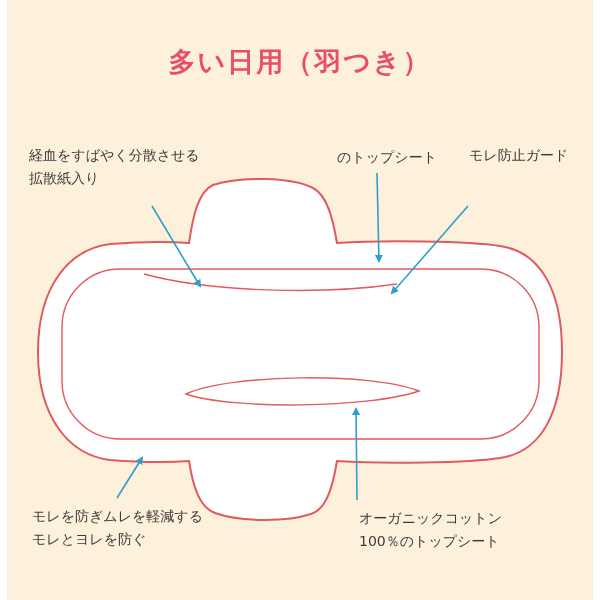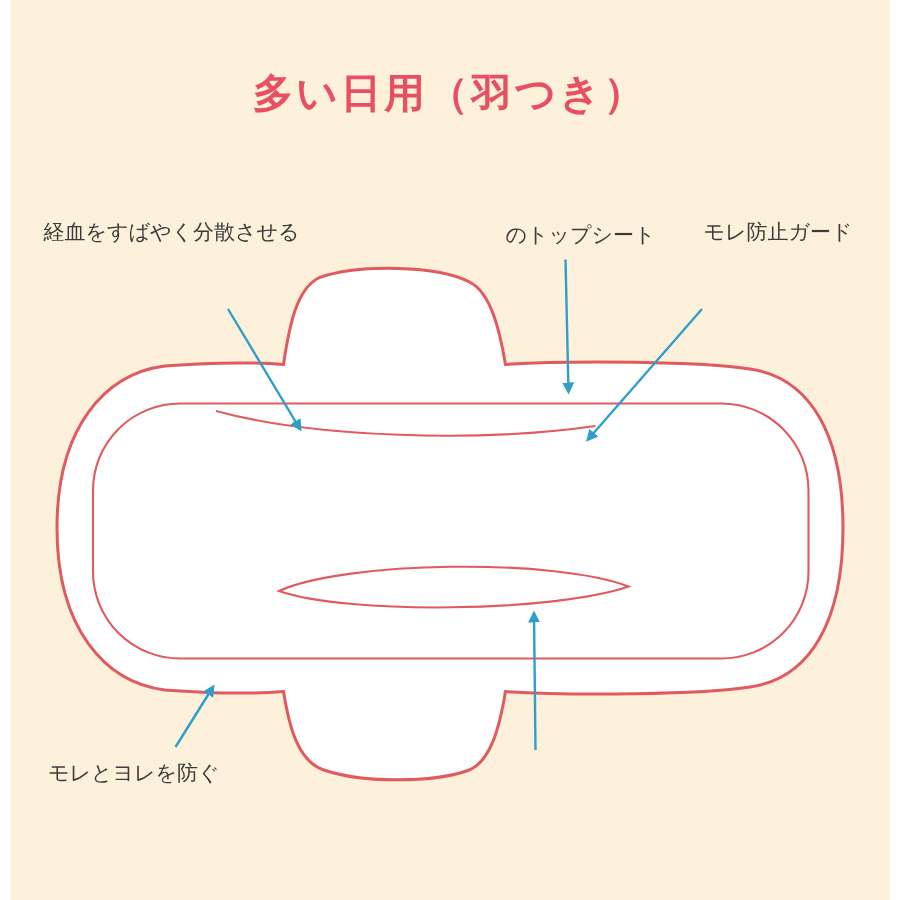--- a/index.html
+++ b/index.html
@@ -64,28 +64,34 @@
 
     <line x1="152" y1="206" x2="200" y2="286" stroke="#2f9fca" stroke-width="1.6" marker-end="url(#ah)"></line>
     <line x1="377" y1="173" x2="379" y2="261" stroke="#2f9fca" stroke-width="1.6" marker-end="url(#ah)"></line>
     <line x1="468" y1="206" x2="392" y2="293" stroke="#2f9fca" stroke-width="1.6" marker-end="url(#ah)"></line>
     <line x1="117" y1="498" x2="142" y2="458" stroke="#2f9fca" stroke-width="1.6" marker-end="url(#ah)"></line>
     <line x1="357" y1="500" x2="356" y2="409" stroke="#2f9fca" stroke-width="1.6" marker-end="url(#ah)"></line>
   </svg>
 
   <div class="label lbl-diffusion">
     <span>経血をすばやく分散させる</span>
+    <span>拡散紙入り</span>
   </div>
 
   <div class="label lbl-guard">
     <span>のトップシート</span>
   </div>
 
   <div class="label lbl-emboss">
     <span>モレ防止ガード</span>
   </div>
 
   <div class="label lbl-airthrough">
+    <span>モレを防ぎムレを軽減する</span>
     <span>モレとヨレを防ぐ</span>
   </div>
 
+  <div class="label lbl-topsheet">
+    <span>オーガニックコットン</span>
+    <span>100％のトップシート</span>
+  </div>
 
 </div>
 
 </body></html>

